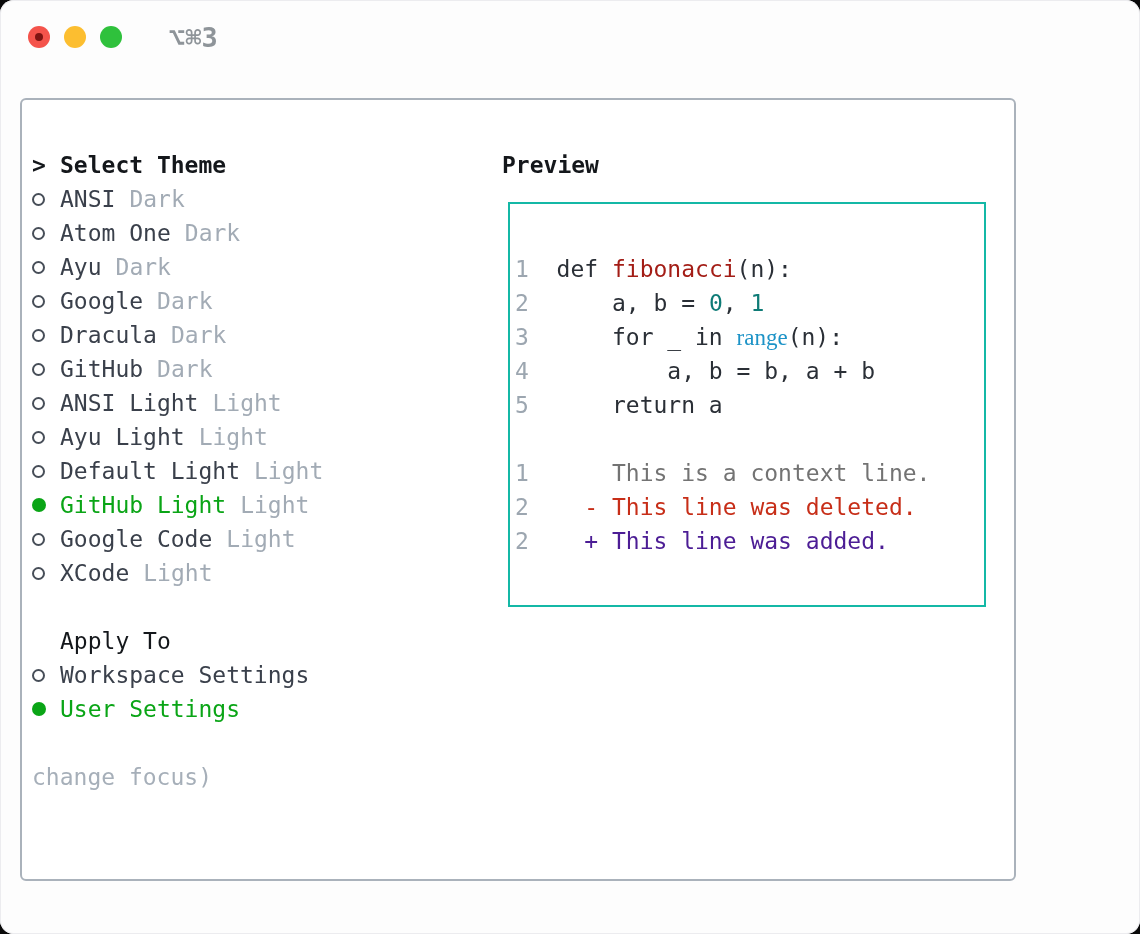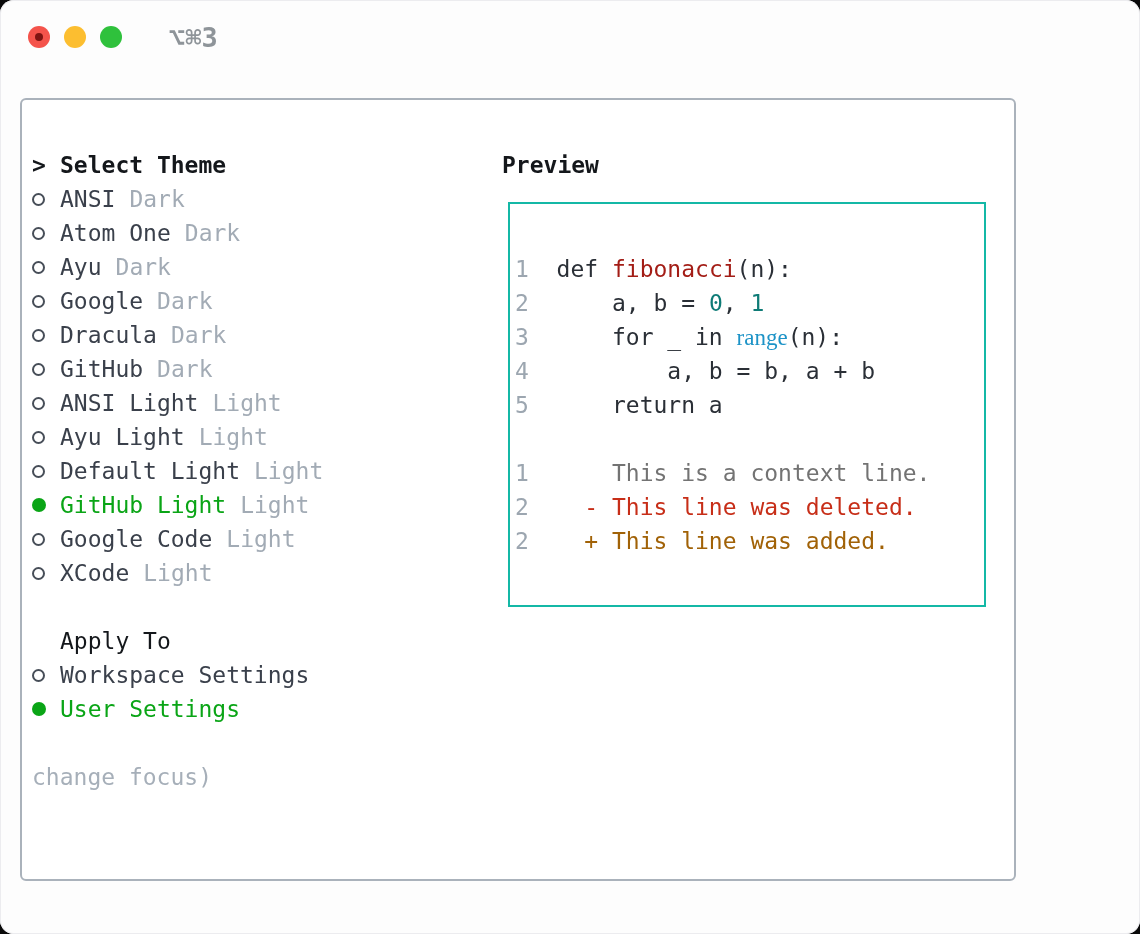--- a/index.html
+++ b/index.html
@@ -45,21 +45,21 @@
                  background:#ffffff; border:2px solid #14b8a6; padding:48px 0 8px 5px; }
   .code-line { white-space:pre; font-size:23px; line-height:34px; height:34px; }
   .diff-block { margin-top:34px; }
   .seg-ln    { color:#9ca6b0; }
   .seg-plain { color:#2a2f36; }
   .seg-fn    { color:#a31d16; }
   .seg-num   { color:#0e7b76; }
   .seg-bi    { color:#1d93c7;font-family:Liberation Serif, serif; }
   .seg-ctx   { color:#737373; }
   .seg-del   { color:#c72e18; }
-  .seg-add   { color:#a16207; }
+  .seg-add   { color:#4c1d95; }
 </style>
 </head>
 <body>
 
 <div class="window">
 
   <div class="titlebar">
     <div class="light red"></div>
     <div class="light yellow"></div>
     <div class="light green"></div>

